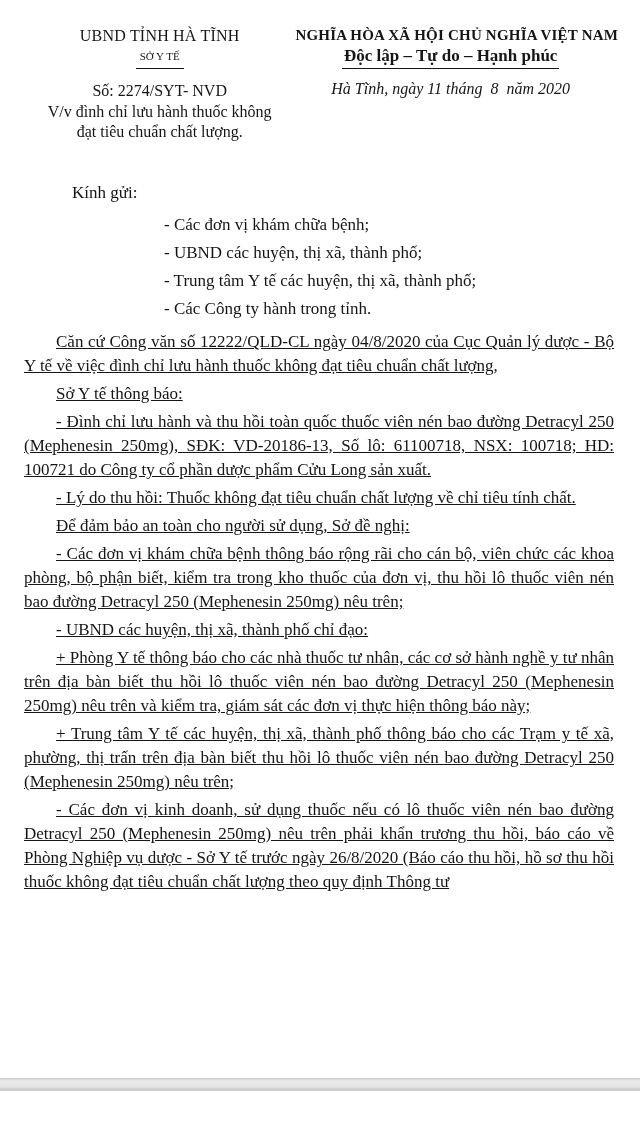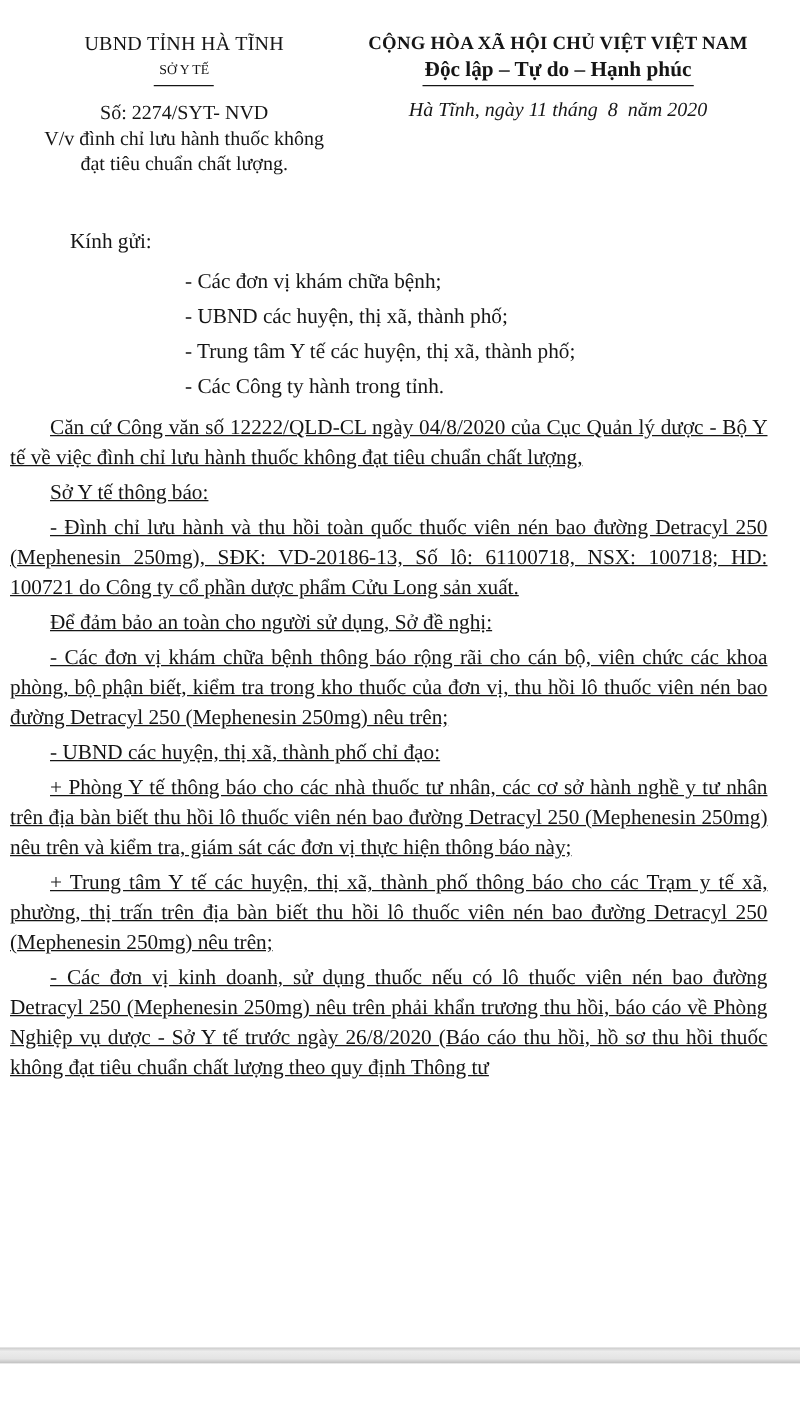--- a/index.html
+++ b/index.html
@@ -14,21 +14,21 @@
     overflow: hidden;
     font-family: "Liberation Serif", "DejaVu Serif", serif;
     color: #151515;
   }
   .page {
     position: relative;
     width: 640px;
     height: 1034px;
     background: #ffffff;
     box-sizing: border-box;
-    padding: 26px 26px 0 8px;
+    padding: 26px 26px 0 24px;
   }
   
   .header {
     display: flex;
     align-items: flex-start;
   }
   .header-left {
     width: 46%;
     text-align: center;
   }
@@ -143,41 +143,42 @@
       <div class="org-name">
         <span class="u">SỞ Y TẾ</span>
       </div>
       <div class="doc-number">Số: 2274/SYT- NVD</div>
       <div class="subject">
         <div>V/v đình chỉ lưu hành thuốc không</div>
         <div>đạt tiêu chuẩn chất lượng.</div>
       </div>
     </div>
     <div class="header-right">
-      <div class="national-title">CỘNG HÒA XÃ HỘI CHỦ VIỆT VIỆT NAM</div>
+      <div class="national-title">NGHĨA HÒA XÃ HỘI CHỦ NGHĨA VIỆT NAM</div>
       <div class="motto">
         <span class="u">Độc lập – Tự do – Hạnh phúc</span>
       </div>
       <div class="place-date">Hà Tĩnh, ngày 11 tháng  8  năm 2020</div>
     </div>
   </div>
 
   <div class="salutation">Kính gửi:</div>
 
   <div class="recipients">
     <div>- Các đơn vị khám chữa bệnh;</div>
     <div>- UBND các huyện, thị xã, thành phố;</div>
     <div>- Trung tâm Y tế các huyện, thị xã, thành phố;</div>
     <div>- Các Công ty hành trong tỉnh.</div>
   </div>
 
   <div class="body-text">
     <p class="first">Căn cứ Công văn số 12222/QLD-CL ngày 04/8/2020 của Cục Quản lý dược - Bộ Y tế về việc đình chỉ lưu hành thuốc không đạt tiêu chuẩn chất lượng,</p>
     <p>Sở Y tế thông báo:</p>
     <p>- Đình chỉ lưu hành và thu hồi toàn quốc thuốc viên nén bao đường Detracyl 250 (Mephenesin 250mg), SĐK: VD-20186-13, Số lô: 61100718, NSX: 100718; HD: 100721 do Công ty cổ phần dược phẩm Cửu Long sản xuất.</p>
+    <p>- Lý do thu hồi: Thuốc không đạt tiêu chuẩn chất lượng về chỉ tiêu tính chất.</p>
     <p>Để đảm bảo an toàn cho người sử dụng, Sở đề nghị:</p>
     <p>- Các đơn vị khám chữa bệnh thông báo rộng rãi cho cán bộ, viên chức các khoa phòng, bộ phận biết, kiểm tra trong kho thuốc của đơn vị, thu hồi lô thuốc viên nén bao đường Detracyl 250 (Mephenesin 250mg) nêu trên;</p>
     <p>- UBND các huyện, thị xã, thành phố chỉ đạo:</p>
     <p>+ Phòng Y tế thông báo cho các nhà thuốc tư nhân, các cơ sở hành nghề y tư nhân trên địa bàn biết thu hồi lô thuốc viên nén bao đường Detracyl 250 (Mephenesin 250mg) nêu trên và kiểm tra, giám sát các đơn vị thực hiện thông báo này;</p>
     <p>+ Trung tâm Y tế các huyện, thị xã, thành phố thông báo cho các Trạm y tế xã, phường, thị trấn trên địa bàn biết thu hồi lô thuốc viên nén bao đường Detracyl 250 (Mephenesin 250mg) nêu trên;</p>
     <p>- Các đơn vị kinh doanh, sử dụng thuốc nếu có lô thuốc viên nén bao đường Detracyl 250 (Mephenesin 250mg) nêu trên phải khẩn trương thu hồi, báo cáo về Phòng Nghiệp vụ dược - Sở Y tế trước ngày 26/8/2020 (Báo cáo thu hồi, hồ sơ thu hồi thuốc không đạt tiêu chuẩn chất lượng theo quy định Thông tư</p>
   </div>
 
 </div>
 

